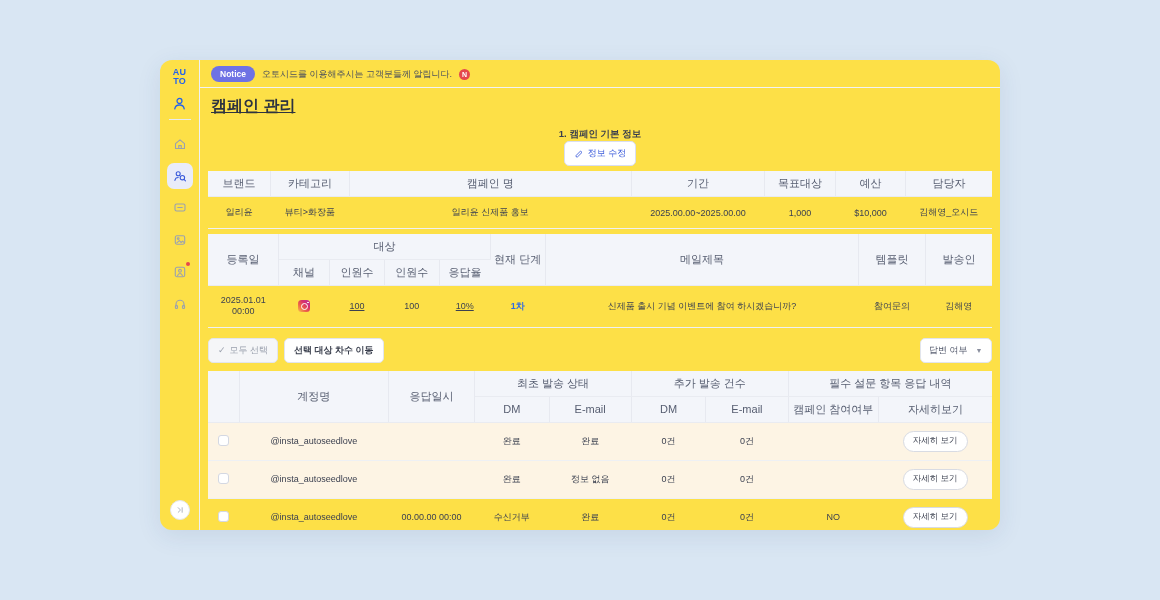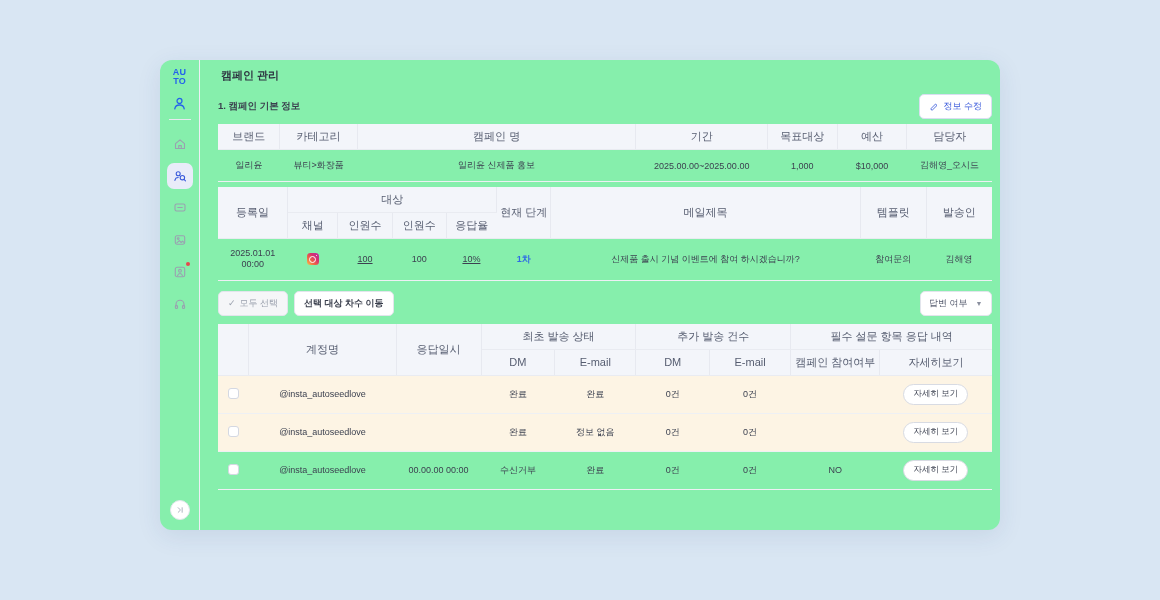--- a/index.html
+++ b/index.html
@@ -5,22 +5,22 @@
   * { margin:0; padding:0; box-sizing:border-box; }
   html,body { width:1160px; height:600px; }
   body {
     font-family:"Liberation Sans","DejaVu Sans",sans-serif;
     background:#d9e6f3;
     position:relative;
     overflow:hidden;
   }
   .app-window {
     position:absolute; left:160px; top:60px; width:840px; height:470px;
-    background:#86efac; border-radius:12px; box-shadow:0 6px 24px rgba(40,70,120,.10);
-    display:flex; overflow:hidden;gap:10px;
+    background:#fde047; border-radius:12px; box-shadow:0 6px 24px rgba(40,70,120,.10);
+    display:flex; overflow:hidden;
   }
   
   .sidebar {
     width:40px; border-right:1px solid #eef0f4; display:flex; flex-direction:column;
     align-items:center; padding:8px 0 10px; flex-shrink:0; position:relative;
   }
   .logo { color:#2563eb; font-weight:bold; font-size:9px; line-height:1.05; text-align:center; letter-spacing:.2px; }
   .profile-btn { margin-top:9px; color:#2563eb; }
   .side-div { width:22px; height:1px; background:#e7eaf0; margin:8px 0; }
   .nav-item {
@@ -42,23 +42,23 @@
   }
   .notice-pill {
     background:#6e72e4; color:#fff; font-size:8.5px; font-weight:bold; border-radius:999px;
     padding:3px 9px;
   }
   .notice-text { font-size:9px; color:#4a4f5d; }
   .n-badge {
     width:11px; height:11px; border-radius:50%; background:#e5484d; color:#fff; font-size:7px; font-weight:bold;
     display:flex; align-items:center; justify-content:center;
   }
-  .page-title { font-size:11px; font-weight:bold; color:#2d3340; padding:8px 11px 5px; }
+  .page-title { font-size:16px; font-weight:bold; color:#2d3340; padding:8px 11px 5px;text-decoration:underline; }
   .content { padding:2px 8px 0; flex:1; display:flex; flex-direction:column; }
-  .sec-row { display:flex; align-items:center; justify-content:space-between; margin-top:4px; }
+  .sec-row { display:flex; align-items:center; justify-content:space-between; margin-top:4px;flex-direction:column; }
   .sec-title { font-size:9.5px; font-weight:bold; color:#3a3f4d; }
   .btn {
     display:inline-flex; align-items:center; gap:4px; font-size:9px; border-radius:5px;
     padding:5px 9px; background:#fff; border:1px solid #e2e5ec; color:#3a3f4d; cursor:pointer; white-space:nowrap;
   }
   .btn-blue { color:#3b5bdb; border-color:#d9def1; font-weight:normal; }
   .btn-muted { background:#f5f6f8; color:#9aa0ad; }
   .btn-bold { font-weight:bold; }
   .btn-dark { border:1.2px solid #4b5162; font-weight:bold; color:#2b3040; }
   
@@ -178,20 +178,25 @@
     <div class="collapse-btn">
       <svg class="ic" width="10" height="10" viewBox="0 0 14 14" fill="none" stroke="currentColor" stroke-width="1.4" stroke-linecap="round" stroke-linejoin="round">
         <path d="M4.5 3.8 7.7 7l-3.2 3.2"></path>
           <path d="M10 3.8v6.4"></path>
       </svg>
     </div>
   </div>
 
   <div class="main">
 
+    <div class="notice-bar">
+      <span class="notice-pill">Notice</span>
+      <span class="notice-text">오토시드를 이용해주시는 고객분들께 알립니다.</span>
+      <span class="n-badge">N</span>
+    </div>
 
     <div class="page-title">캠페인 관리</div>
 
     <div class="content">
 
       <div class="sec-row">
         <div class="sec-title">1. 캠페인 기본 정보</div>
         <button class="btn btn-blue">
           <svg class="ic" width="10" height="10" viewBox="0 0 14 14" fill="none" stroke="currentColor" stroke-width="1.2" stroke-linejoin="round">
             <path d="M9.2 2.8l2 2L5 11H3v-2z"></path>

